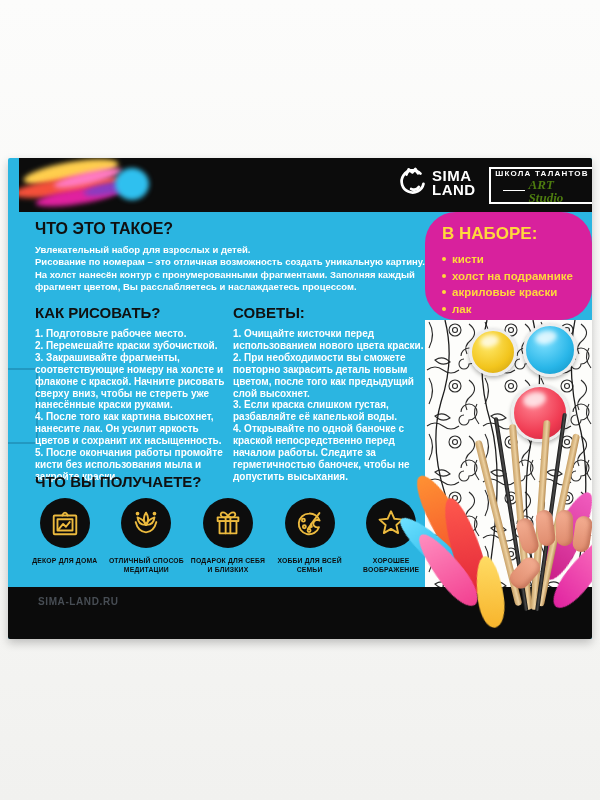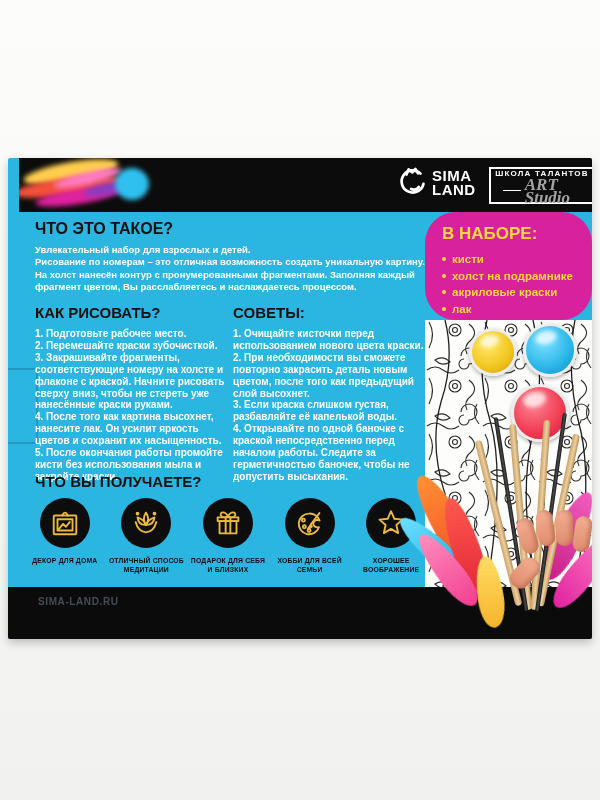--- a/index.html
+++ b/index.html
@@ -24,22 +24,22 @@
   .sp6 { left:96px; top:10px; width:34px; height:32px; background:#2fc0ef; }
 
   .brand { position:absolute; left:376px; top:8px; display:flex; align-items:center; gap:3px; }
   .brand svg { width:34px; height:34px; }
   .brand-name { color:#fff; font-weight:bold; font-size:15px; line-height:14px; letter-spacing:.5px; }
 
   .school-box { position:absolute; left:470px; top:9px; width:106px; height:37px;
                 border:2px solid #fff; padding:3px 12px 2px; display:flex; flex-direction:column;
                 justify-content:center; align-items:center; }
   .school-line1 { color:#fff; font-weight:bold; font-size:8px; letter-spacing:1.2px; white-space:nowrap; }
-  .school-line2 { color:#a3a3a3; font-family:"Liberation Serif", serif; font-style:italic;
-                  font-size:17px; font-weight:bold; align-self:flex-end; line-height:13px;
+  .school-line2 { color:#4d7c0f; font-family:"Liberation Serif", serif; font-style:italic;
+                  font-size:13px; font-weight:bold; align-self:flex-end; line-height:13px;
                   display:flex; align-items:center; gap:4px; }
   .school-line2 .rule { display:inline-block; width:26px; height:1.5px; background:#fff; }
 
   
   .what-title { position:absolute; left:27px; top:62px; font-size:16px; font-weight:bold; color:#101010; z-index:2; }
   .intro { position:absolute; left:27px; top:86px; width:390px; color:#fff; font-weight:bold;
            font-size:9.5px; line-height:12.4px; z-index:2; }
   .columns { position:absolute; left:27px; top:146px; width:392px; display:flex; gap:4px; z-index:2; }
   .col { flex:1; }
   .col h2 { font-size:15px; font-weight:bold; color:#101010; margin-bottom:7px; }

